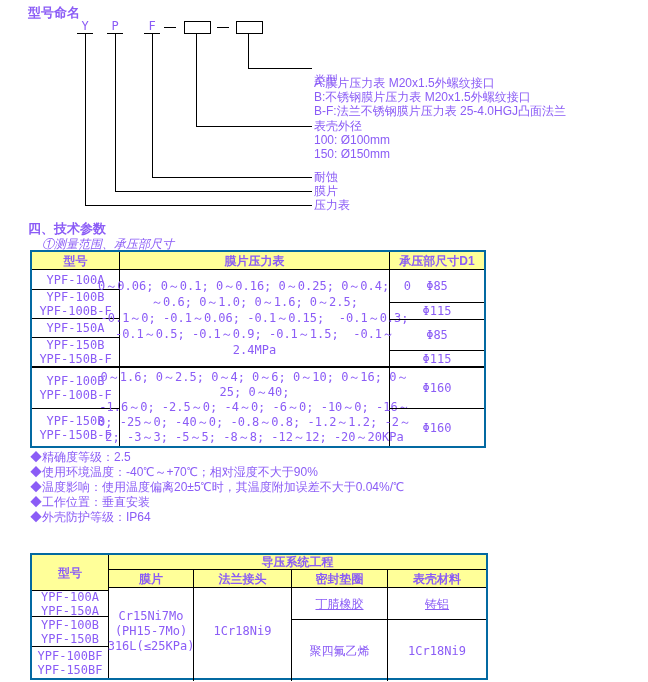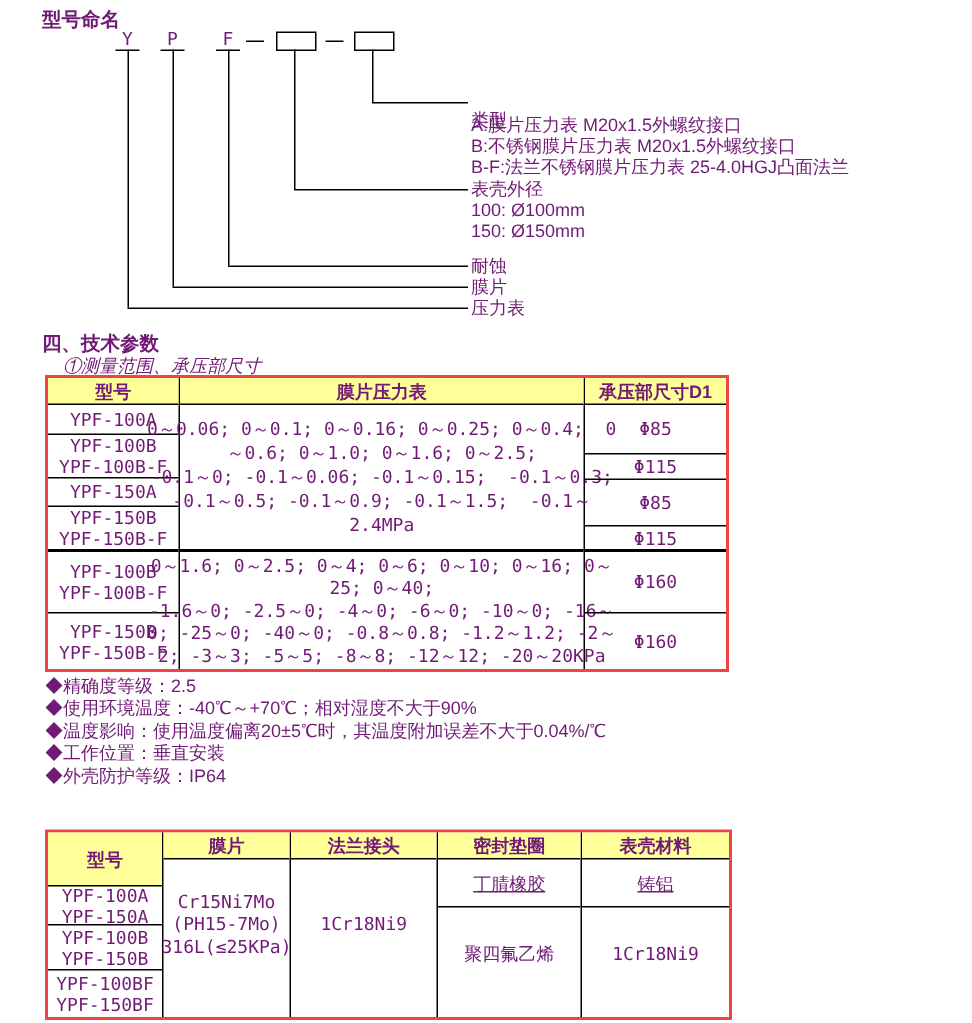--- a/index.html
+++ b/index.html
@@ -1,17 +1,17 @@
 <!DOCTYPE html>
 <html><head>
 <meta charset="utf-8">
 <style>
   html,body{margin:0;padding:0;background:#fff;}
   .page{position:relative;width:648px;height:682px;background:#fff;
-        font-family:"Liberation Sans",sans-serif;font-size:12px;color:#701a75;overflow:hidden;}
+        font-family:"Liberation Sans",sans-serif;font-size:12px;color:#8b5cf6;overflow:hidden;}
   .mono{font-family:"DejaVu Sans Mono",monospace;}
   .h1{position:absolute;font-weight:bold;font-size:13px;}
   .abs{position:absolute;font-style:italic;}
   
   .code-letter{position:absolute;top:19px;width:16px;height:14px;text-align:center;
                border-bottom:1px solid #000;font-family:"DejaVu Sans Mono",monospace;font-size:12px;}
   .cl-y{left:77px;} .cl-p{left:107px;} .cl-f{left:144px;}
   .code-box{position:absolute;top:21px;width:25px;height:11px;border:1px solid #000;background:#fff;}
   .cb-1{left:184px;} .cb-2{left:236px;}
   .code-dash{position:absolute;top:27px;height:1px;width:12px;background:#000;}
@@ -23,21 +23,21 @@
   .vl-b1{left:196px;top:33px;height:93px;}
   .vl-b2{left:248px;top:33px;height:35px;}
   .hl{position:absolute;height:1px;background:#000;}
   .hl-type{left:248px;top:68px;width:64px;}
   .hl-case{left:196px;top:126px;width:116px;}
   .hl-corr{left:152px;top:177px;width:160px;}
   .hl-diaph{left:115px;top:191px;width:197px;}
   .hl-gauge{left:85px;top:205px;width:227px;}
   .dlabel{position:absolute;left:314px;height:14px;line-height:14px;white-space:nowrap;}
   
-  .tbl{position:absolute;border:2px solid #ef4444;display:flex;box-sizing:border-box;background:#fff;}
+  .tbl{position:absolute;border:2px solid #0369a1;display:flex;box-sizing:border-box;background:#fff;}
   .col{display:flex;flex-direction:column;box-sizing:border-box;}
   .bR{border-right:1px solid #000;}
   .cell{box-sizing:border-box;display:flex;align-items:center;justify-content:center;
         text-align:center;white-space:pre;line-height:14px;}
   .bB{border-bottom:1px solid #000;}
   .bB2{border-bottom:2px solid #000;}
   .yel{background:#FFFF99;font-weight:bold;}
   .t1{left:30px;top:250px;width:456px;height:198px;}
   .t1-colA{width:88px;} .t1-colB{width:270px;} .t1-colC{width:94px;}
   .hc{height:18px;}
@@ -155,20 +155,21 @@
     <div class="col t2-c1 bR">
       <div class="cell t2h bB yel">型号</div>
       <div class="cell t2r1 bB mono">YPF-100A
 YPF-150A</div>
       <div class="cell t2r2 bB mono">YPF-100B
 YPF-150B</div>
       <div class="cell t2r3 mono">YPF-100BF
 YPF-150BF</div>
     </div>
     <div class="t2-right">
+      <div class="cell t2-top bB yel">导压系统工程</div>
       <div class="t2-sub">
         <div class="col sc1 bR">
           <div class="cell sch bB yel">膜片</div>
           <div class="cell scd mono">Cr15Ni7Mo
 (PH15-7Mo)
 316L(≤25KPa)</div>
         </div>
         <div class="col sc2 bR">
           <div class="cell sch bB yel">法兰接头</div>
           <div class="cell scd mono">1Cr18Ni9</div>

